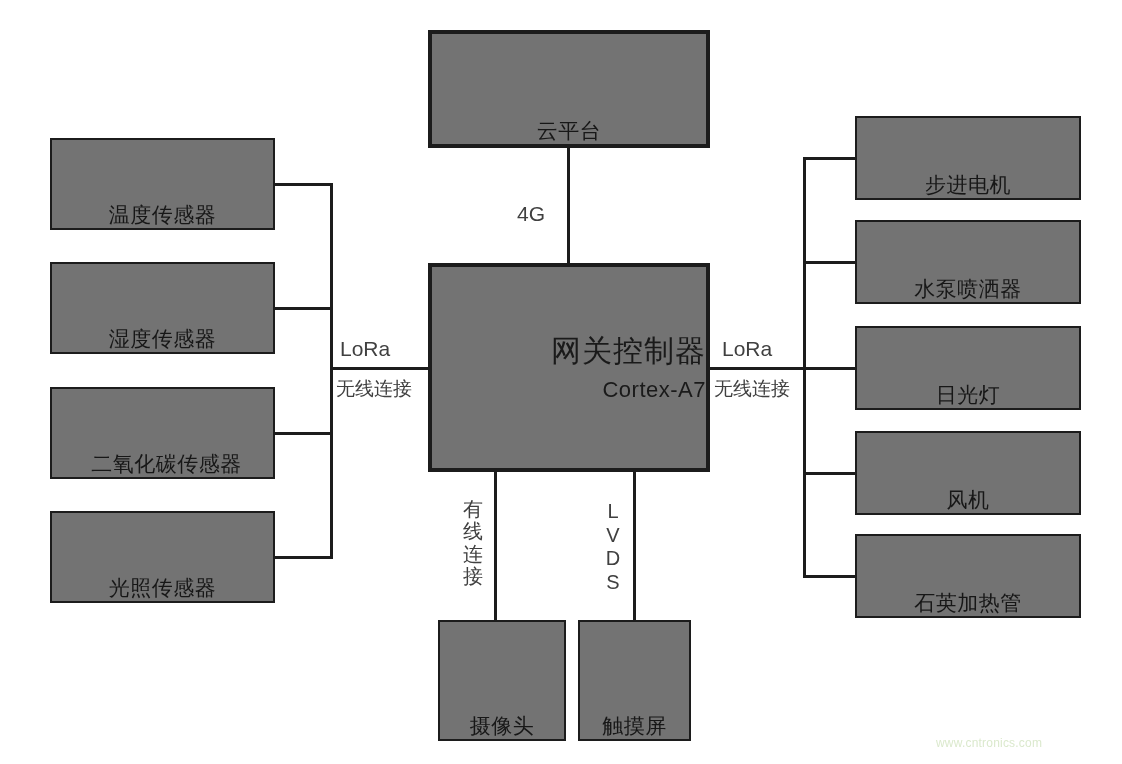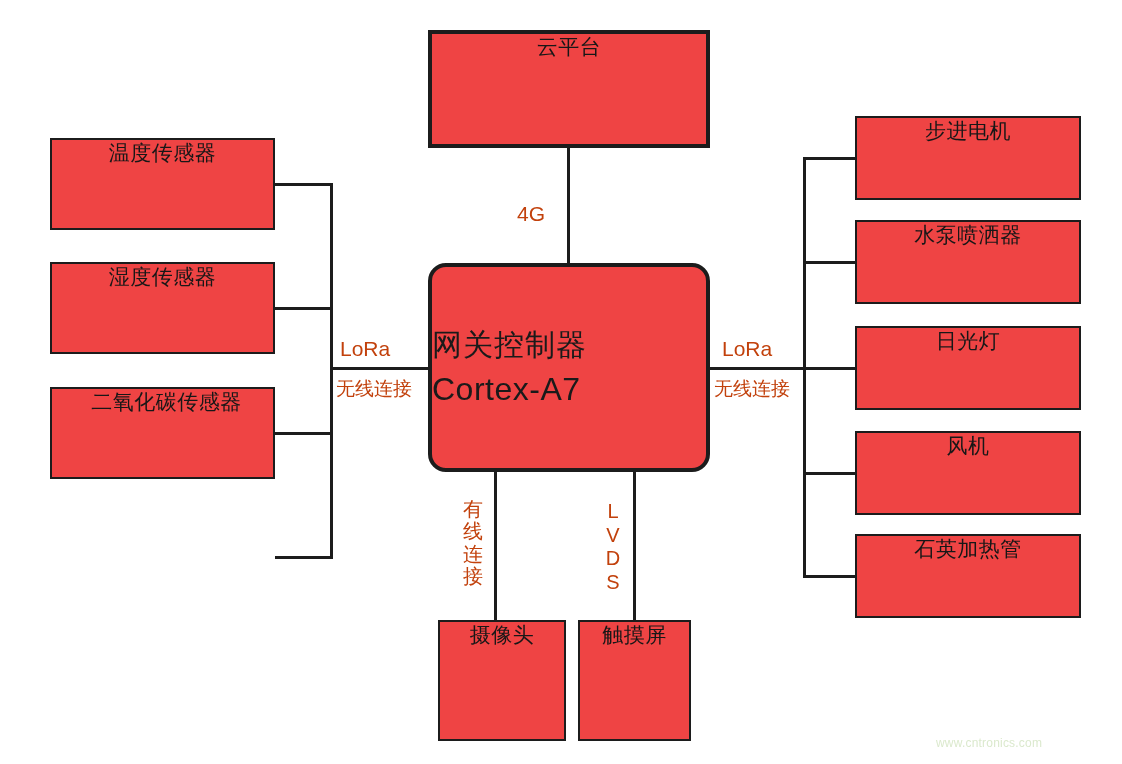--- a/index.html
+++ b/index.html
@@ -17,61 +17,60 @@
     width: 1122px;
     height: 764px;
     background: #ffffff;
     overflow: hidden;
   }
   
   .node {
     position: absolute;
     box-sizing: border-box;
     border: 2px solid #1c1c1c;
-    background: #ef4444;
+    background: #737373;
     display: flex;
-    align-items: flex-start;
+    align-items: flex-end;
     justify-content: center;
     text-align: center;
     line-height: 1.25;
   }
   .node .node-label {
     display: block;
     font-size: 21px;
     color: #171717;
     letter-spacing: 0.5px;
   }
   .node.thick {
     border-width: 4px;
   }
   .node.core {
     flex-direction: column;
-    border-radius: 18px;
   }
   .node.core .core-line1 {
     font-size: 30px;
     letter-spacing: 1px;
     margin-bottom: 6px;
   }
   .node.core .core-line2 {
-    font-size: 32px;
+    font-size: 22px;
     letter-spacing: 0.5px;
   }
   
   .ln {
     position: absolute;
     background: #1c1c1c;
   }
   .ln-h { height: 3px; }
   .ln-v { width: 3px; }
   
   .edge-label {
     position: absolute;
     font-size: 21px;
-    color: #c2410c;
+    color: #404040;
     white-space: nowrap;
     line-height: 1.15;
   }
   .edge-label.sm {
     font-size: 19px;
   }
   .edge-label.vert {
     white-space: normal;
     width: 22px;
     text-align: center;
@@ -111,20 +110,23 @@
   </div>
 
   <div class="node" style="left:50px; top:262px; width:225px; height:92px;">
     <span class="node-label">湿度传感器</span>
   </div>
   <div class="node" style="left:50px; top:138px; width:225px; height:92px;">
     <span class="node-label">温度传感器</span>
   </div>
   <div class="node" style="left:50px; top:387px; width:225px; height:92px;padding-left:8px;">
     <span class="node-label">二氧化碳传感器</span>
+  </div>
+  <div class="node" style="left:50px; top:511px; width:225px; height:92px;">
+    <span class="node-label">光照传感器</span>
   </div>
 
   <div class="ln ln-h" style="left:275px; top:183px; width:58px;"></div>
   <div class="ln ln-h" style="left:275px; top:307px; width:58px;"></div>
   <div class="ln ln-h" style="left:275px; top:432px; width:58px;"></div>
   <div class="ln ln-h" style="left:275px; top:556px; width:58px;"></div>
 
   <div class="ln ln-v" style="left:330px; top:183px; height:376px;"></div>
 
   <div class="ln ln-h" style="left:330px; top:367px; width:100px;"></div>

